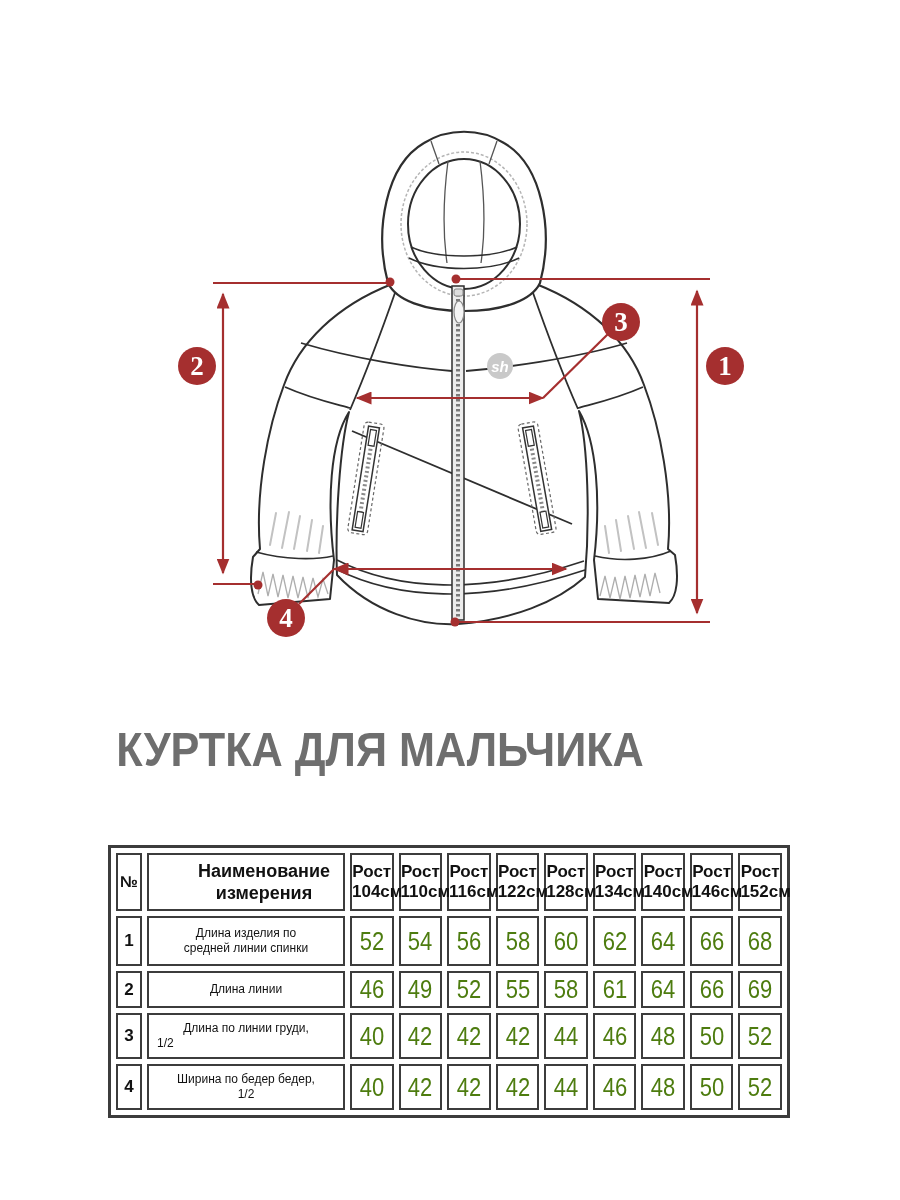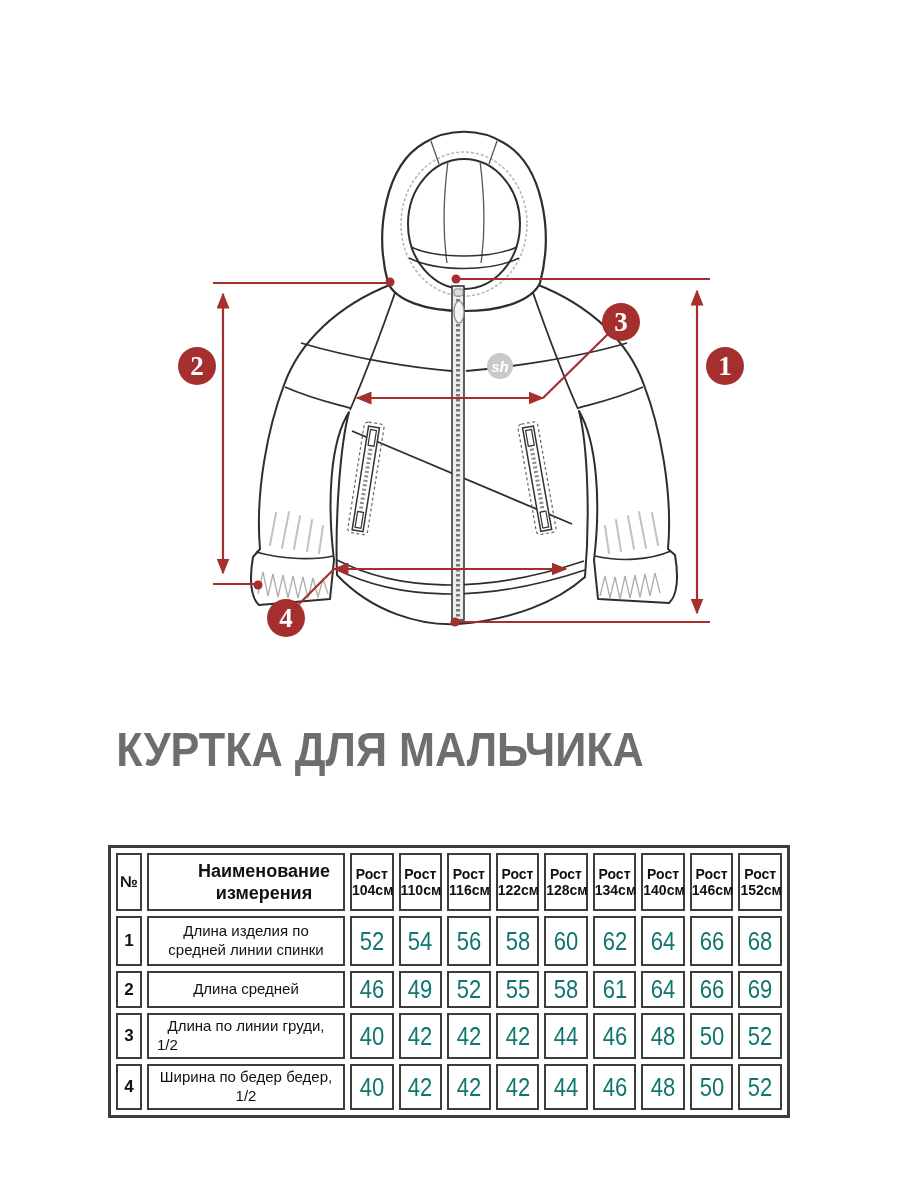--- a/index.html
+++ b/index.html
@@ -26,25 +26,25 @@
     border:3px solid var(--border);background:#fff;table-layout:fixed;
   }
   .size-table th,.size-table td{
     border:2.5px solid var(--border);
     text-align:center;vertical-align:middle;padding:0;background:#fff;
     color:#111;
   }
   .size-table thead th{height:54px;font-weight:700;}
   .size-table th.corner{font-size:16px;}
   .size-table th.name-col{font-size:18px;line-height:1.25;padding-left:36px;}
-  .size-table th.size-col{font-size:14px;line-height:1.15;}
+  .size-table th.size-col{font-size:17px;line-height:1.15;}
   .size-table td.row-num{font-weight:700;font-size:17px;}
-  .size-table td.row-label{font-size:15px;line-height:1.25;margin-top:45px;}
+  .size-table td.row-label{font-size:12px;line-height:1.25;margin-top:45px;}
   .size-table td.row-label .l-left{text-align:left;padding-left:8px;}
-  .size-table td.val{font-size:25px;color:#0f766e;}
+  .size-table td.val{font-size:25px;color:#4d7c0f;}
   .size-table td.val span{display:inline-block;transform:scaleX(0.88);}
   .size-table tr.rh-1 td{height:46px;}
   .size-table tr.rh-2 td{height:33px;}
   .size-table tr.rh-3 td{height:42px;}
   .size-table tr.rh-4 td{height:42px;}
 </style>
 </head>
 <body>
 
 <div class="page">
@@ -262,21 +262,21 @@
           <td class="val"><span>58</span></td>
           <td class="val"><span>60</span></td>
           <td class="val"><span>62</span></td>
           <td class="val"><span>64</span></td>
           <td class="val"><span>66</span></td>
           <td class="val"><span>68</span></td>
         </tr>
         <tr class="rh-2">
           <td class="row-num">2</td>
           <td class="row-label">
-            <div>Длина средней</div>
+            <div>Длина линии</div>
           </td>
           <td class="val"><span>46</span></td>
           <td class="val"><span>49</span></td>
           <td class="val"><span>52</span></td>
           <td class="val"><span>55</span></td>
           <td class="val"><span>58</span></td>
           <td class="val"><span>61</span></td>
           <td class="val"><span>64</span></td>
           <td class="val"><span>66</span></td>
           <td class="val"><span>69</span></td>

